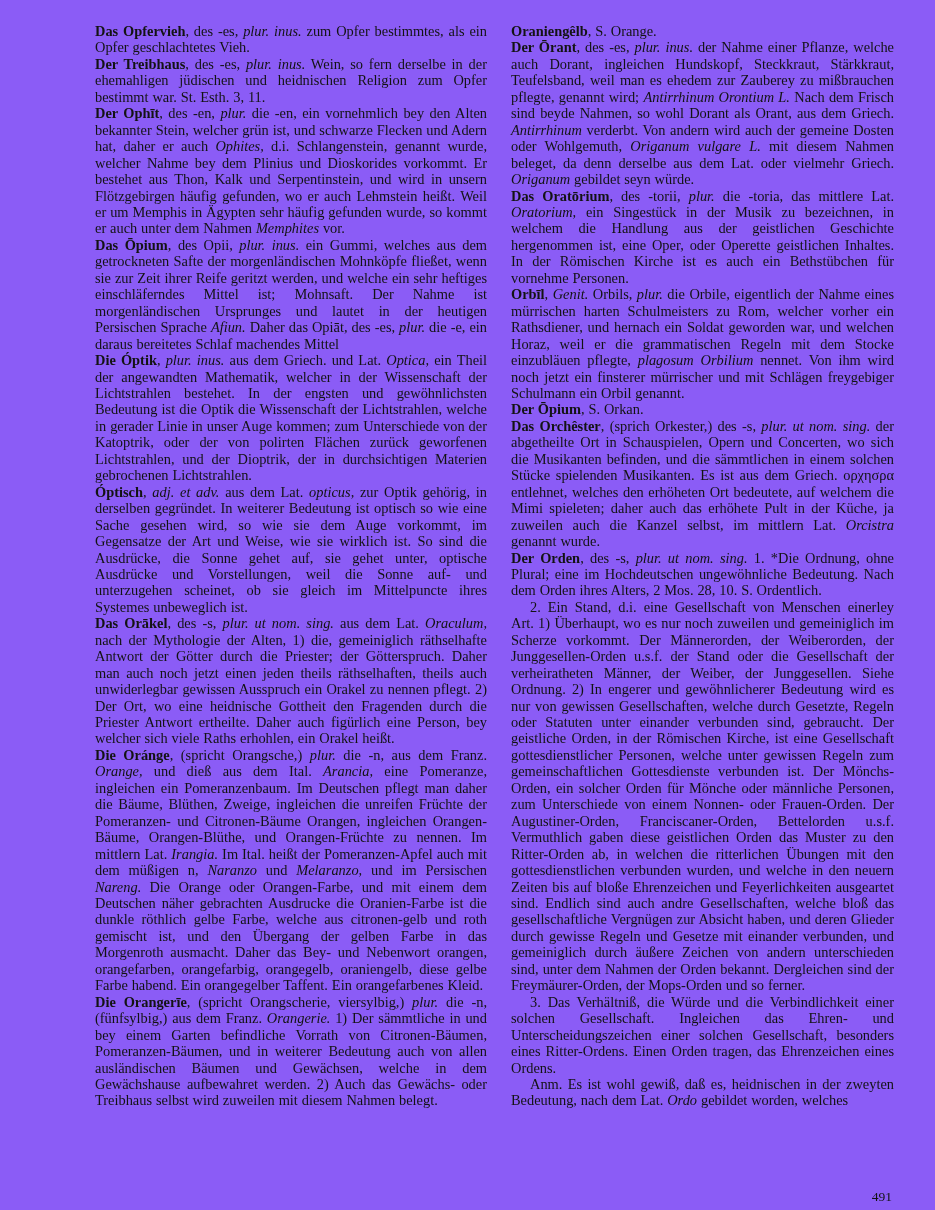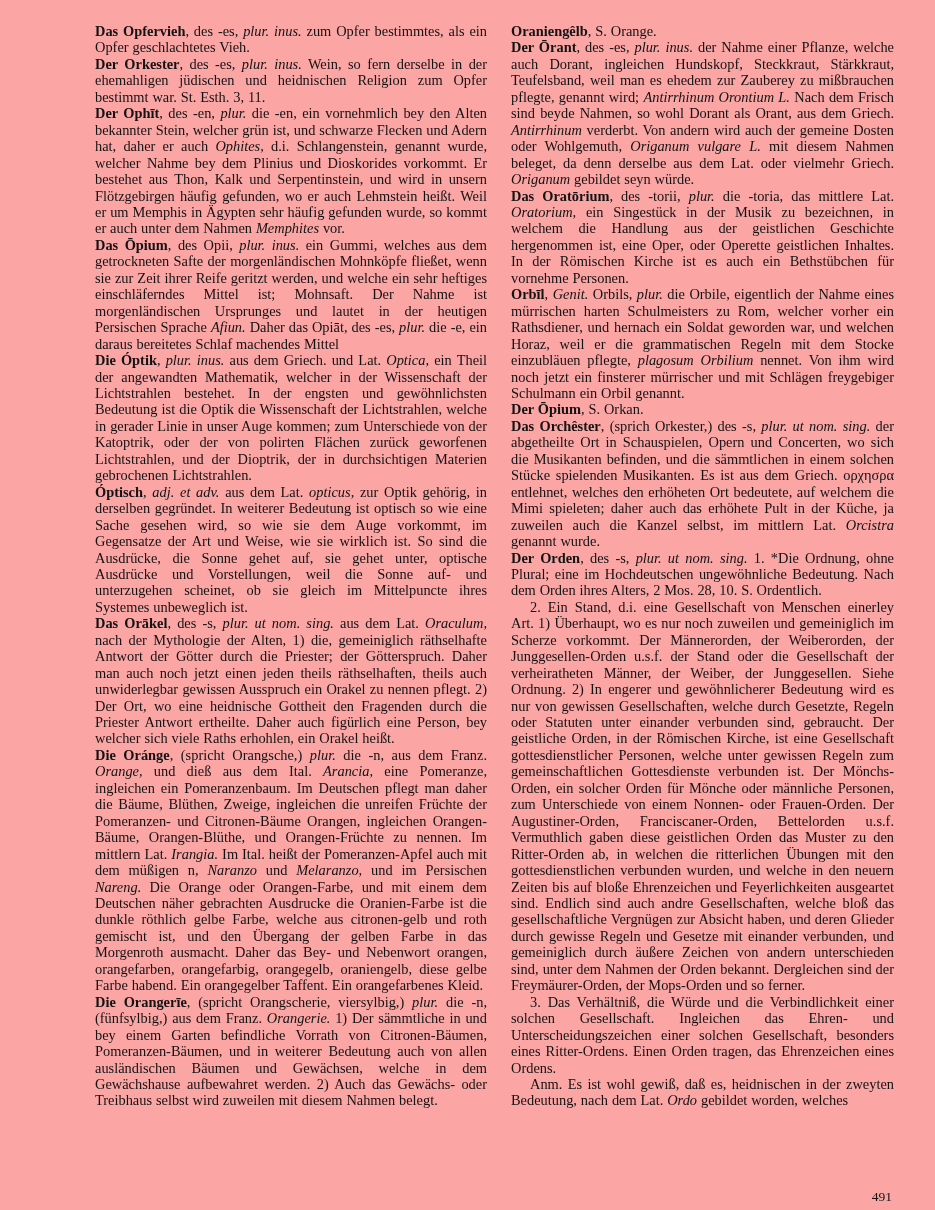--- a/index.html
+++ b/index.html
@@ -1,20 +1,20 @@
 <!DOCTYPE html>
 <html lang="de"><head>
 <meta charset="utf-8">
 <style>
   html, body { margin: 0; padding: 0; background: #ffffff; }
   .page {
     position: relative;
     width: 935px;
     height: 1210px;
-    background: #fca5a5;
+    background: #8b5cf6;
     overflow: hidden;
     font-family: "Liberation Serif", serif;
     color: #131313;
   }
   .col {
     position: absolute;
     top: 23px;
     text-align: justify;
     font-size: 14.4px;
     line-height: 16.45px;
@@ -35,21 +35,21 @@
     font-size: 13.5px;
     line-height: 14px;
   }
 </style>
 </head>
 <body>
 
 <div class="page">
   <div class="col col-left">
       <p class="entry"><span class="hw">Das Opfervieh</span><span>, des -es, </span><span class="it">plur. inus.</span><span> zum Opfer bestimmtes, als ein Opfer geschlachtetes Vieh.</span></p>
-      <p class="entry"><span class="hw">Der Orkester</span><span>, des -es, </span><span class="it">plur. inus.</span><span> Wein, so fern derselbe in der ehemahligen jüdischen und heidnischen Religion zum Opfer bestimmt war. St. Esth. 3, 11.</span></p>
+      <p class="entry"><span class="hw">Der Treibhaus</span><span>, des -es, </span><span class="it">plur. inus.</span><span> Wein, so fern derselbe in der ehemahligen jüdischen und heidnischen Religion zum Opfer bestimmt war. St. Esth. 3, 11.</span></p>
       <p class="entry"><span class="hw">Der Ophīt</span><span>, des -en, </span><span class="it">plur.</span><span> die -en, ein vornehmlich bey den Alten bekannter Stein, welcher grün ist, und schwarze Flecken und Adern hat, daher er auch </span><span class="it">Ophites,</span><span> d.i. Schlangenstein, genannt wurde, welcher Nahme bey dem Plinius und Dioskorides vorkommt. Er bestehet aus Thon, Kalk und Serpentinstein, und wird in unsern Flötzgebirgen häufig gefunden, wo er auch Lehmstein heißt. Weil er um Memphis in Ägypten sehr häufig gefunden wurde, so kommt er auch unter dem Nahmen </span><span class="it">Memphites</span><span> vor.</span></p>
       <p class="entry"><span class="hw">Das Ōpium</span><span>, des Opii, </span><span class="it">plur. inus.</span><span> ein Gummi, welches aus dem getrockneten Safte der morgenländischen Mohnköpfe fließet, wenn sie zur Zeit ihrer Reife geritzt werden, und welche ein sehr heftiges einschläferndes Mittel ist; Mohnsaft. Der Nahme ist morgenländischen Ursprunges und lautet in der heutigen Persischen Sprache </span><span class="it">Afiun.</span><span> Daher das Opiāt, des -es, </span><span class="it">plur.</span><span> die -e, ein daraus bereitetes Schlaf machendes Mittel</span></p>
       <p class="entry"><span class="hw">Die Óptik</span><span>, </span><span class="it">plur. inus.</span><span> aus dem Griech. und Lat. </span><span class="it">Optica,</span><span> ein Theil der angewandten Mathematik, welcher in der Wissenschaft der Lichtstrahlen bestehet. In der engsten und gewöhnlichsten Bedeutung ist die Optik die Wissenschaft der Lichtstrahlen, welche in gerader Linie in unser Auge kommen; zum Unterschiede von der Katoptrik, oder der von polirten Flächen zurück geworfenen Lichtstrahlen, und der Dioptrik, der in durchsichtigen Materien gebrochenen Lichtstrahlen.</span></p>
       <p class="entry"><span class="hw">Óptisch</span><span>, </span><span class="it">adj. et adv.</span><span> aus dem Lat. </span><span class="it">opticus,</span><span> zur Optik gehörig, in derselben gegründet. In weiterer Bedeutung ist optisch so wie eine Sache gesehen wird, so wie sie dem Auge vorkommt, im Gegensatze der Art und Weise, wie sie wirklich ist. So sind die Ausdrücke, die Sonne gehet auf, sie gehet unter, optische Ausdrücke und Vorstellungen, weil die Sonne auf- und unterzugehen scheinet, ob sie gleich im Mittelpuncte ihres Systemes unbeweglich ist.</span></p>
       <p class="entry"><span class="hw">Das Orākel</span><span>, des -s, </span><span class="it">plur. ut nom. sing.</span><span> aus dem Lat. </span><span class="it">Oraculum,</span><span> nach der Mythologie der Alten, 1) die, gemeiniglich räthselhafte Antwort der Götter durch die Priester; der Götterspruch. Daher man auch noch jetzt einen jeden theils räthselhaften, theils auch unwiderlegbar gewissen Ausspruch ein Orakel zu nennen pflegt. 2) Der Ort, wo eine heidnische Gottheit den Fragenden durch die Priester Antwort ertheilte. Daher auch figürlich eine Person, bey welcher sich viele Raths erhohlen, ein Orakel heißt.</span></p>
       <p class="entry"><span class="hw">Die Oránge</span><span>, (spricht Orangsche,) </span><span class="it">plur.</span><span> die -n, aus dem Franz. </span><span class="it">Orange,</span><span> und dieß aus dem Ital. </span><span class="it">Arancia,</span><span> eine Pomeranze, ingleichen ein Pomeranzenbaum. Im Deutschen pflegt man daher die Bäume, Blüthen, Zweige, ingleichen die unreifen Früchte der Pomeranzen- und Citronen-Bäume Orangen, ingleichen Orangen-Bäume, Orangen-Blüthe, und Orangen-Früchte zu nennen. Im mittlern Lat. </span><span class="it">Irangia.</span><span> Im Ital. heißt der Pomeranzen-Apfel auch mit dem müßigen n, </span><span class="it">Naranzo</span><span> und </span><span class="it">Melaranzo,</span><span> und im Persischen </span><span class="it">Nareng.</span><span> Die Orange oder Orangen-Farbe, und mit einem dem Deutschen näher gebrachten Ausdrucke die Oranien-Farbe ist die dunkle röthlich gelbe Farbe, welche aus citronen-gelb und roth gemischt ist, und den Übergang der gelben Farbe in das Morgenroth ausmacht. Daher das Bey- und Nebenwort orangen, orangefarben, orangefarbig, orangegelb, oraniengelb, diese gelbe Farbe habend. Ein orangegelber Taffent. Ein orangefarbenes Kleid.</span></p>
       <p class="entry"><span class="hw">Die Orangerīe</span><span>, (spricht Orangscherie, viersylbig,) </span><span class="it">plur.</span><span> die -n, (fünfsylbig,) aus dem Franz. </span><span class="it">Orangerie.</span><span> 1) Der sämmtliche in und bey einem Garten befindliche Vorrath von Citronen-Bäumen, Pomeranzen-Bäumen, und in weiterer Bedeutung auch von allen ausländischen Bäumen und Gewächsen, welche in dem Gewächshause aufbewahret werden. 2) Auch das Gewächs- oder Treibhaus selbst wird zuweilen mit diesem Nahmen belegt.</span></p>
     </div>
   <div class="col col-right">
       <p class="entry"><span class="hw">Oraniengêlb</span><span>, S. Orange.</span></p>

